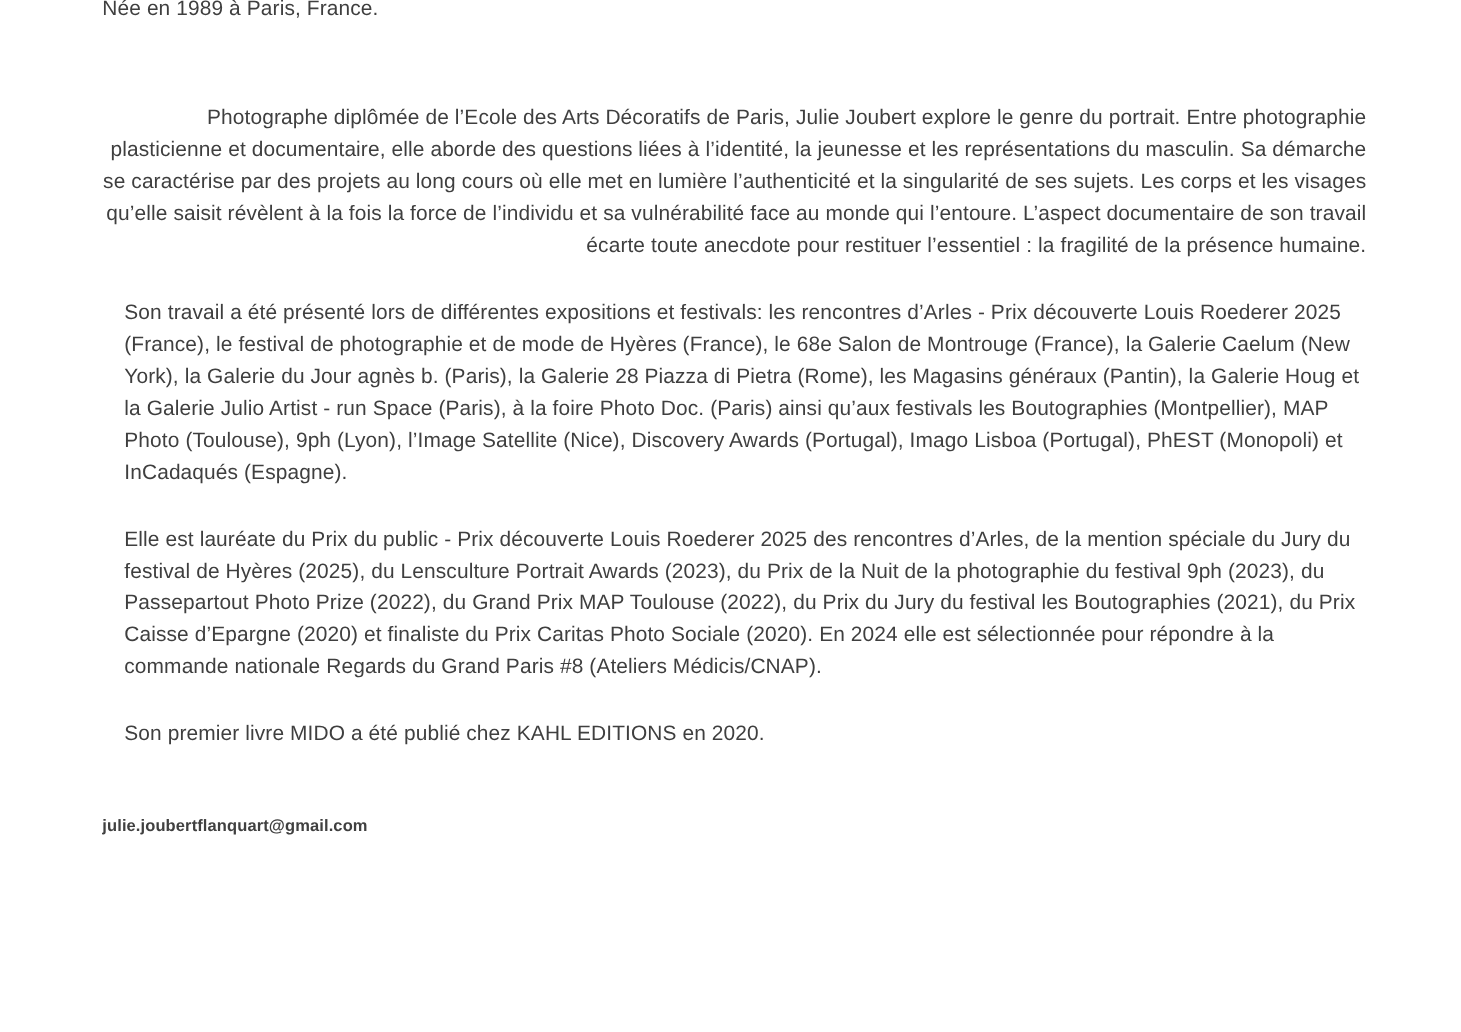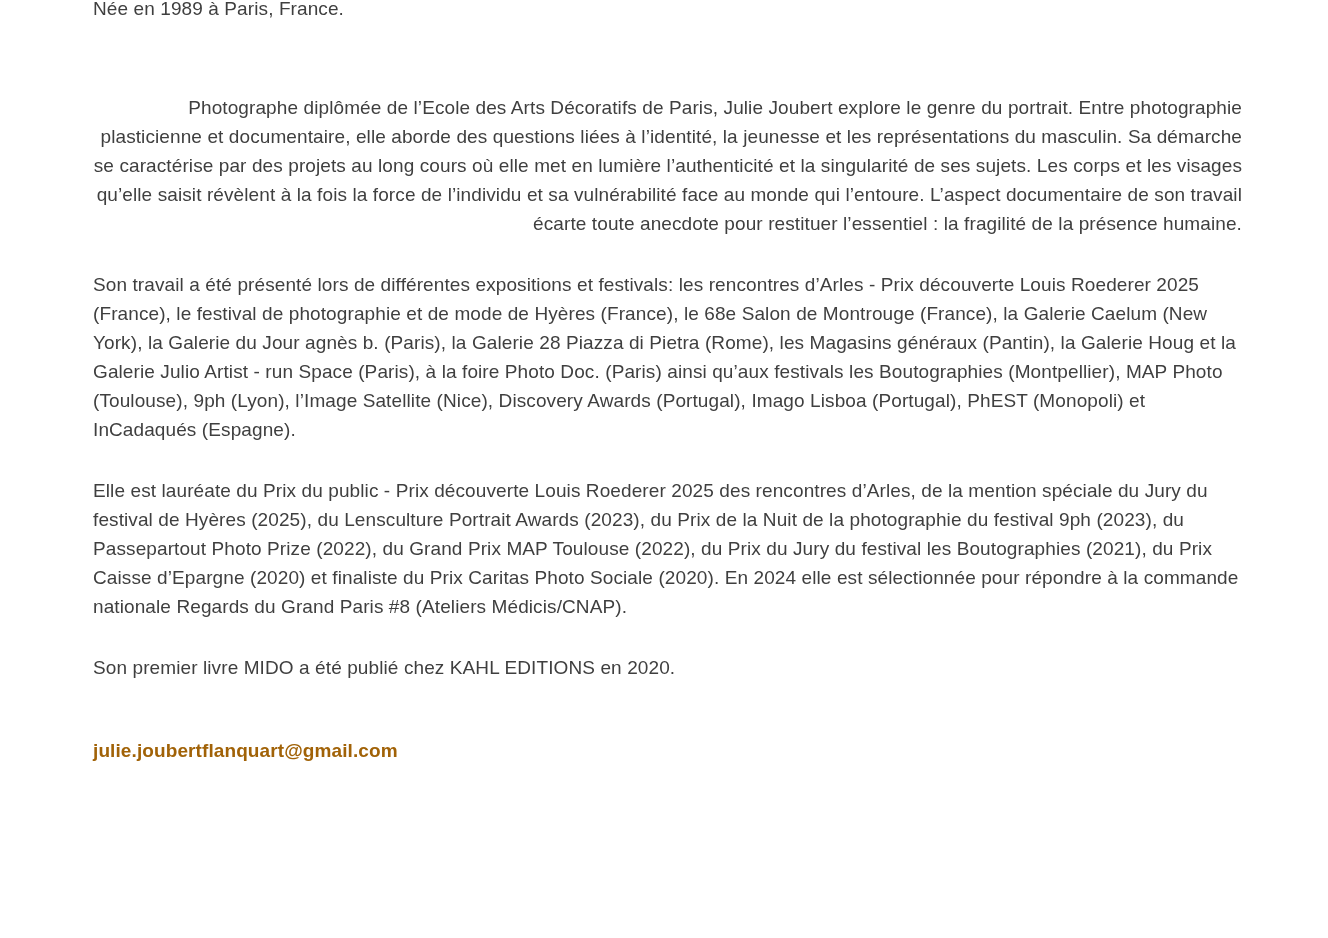--- a/index.html
+++ b/index.html
@@ -25,27 +25,27 @@
     font-size: 19px;
     line-height: 29px;
     font-weight: 400;
     color: #3f3f3f;
     letter-spacing: 0.1px;
     max-width: 1150px;
   }
   p { margin: 0; }
   .birth-line   { margin-top: -6px; }
   .para-gap-xl  { margin-top: 70px; text-align: right; }
-  .para-gap     { margin-top: 32px; }
+  .para-gap     { margin-top: 32px; margin-left: 20px; }
   .para-gap-lg  { margin-top: 56px; }
   .contact-line {
-    font-size: 19px;
+    font-size: 15px;
     line-height: 29px;
     font-weight: 700;
-    color: #a16207;
+    color: #404040;
     letter-spacing: 0.1px;
   }
   .email-line { margin-top: 54px; }
   .phone-line { margin-top: 10px; }
 </style>
 </head>
 <body>
 
 <main class="page">
   <p class="bio-text birth-line">Née en 1989 à Paris, France.</p>

